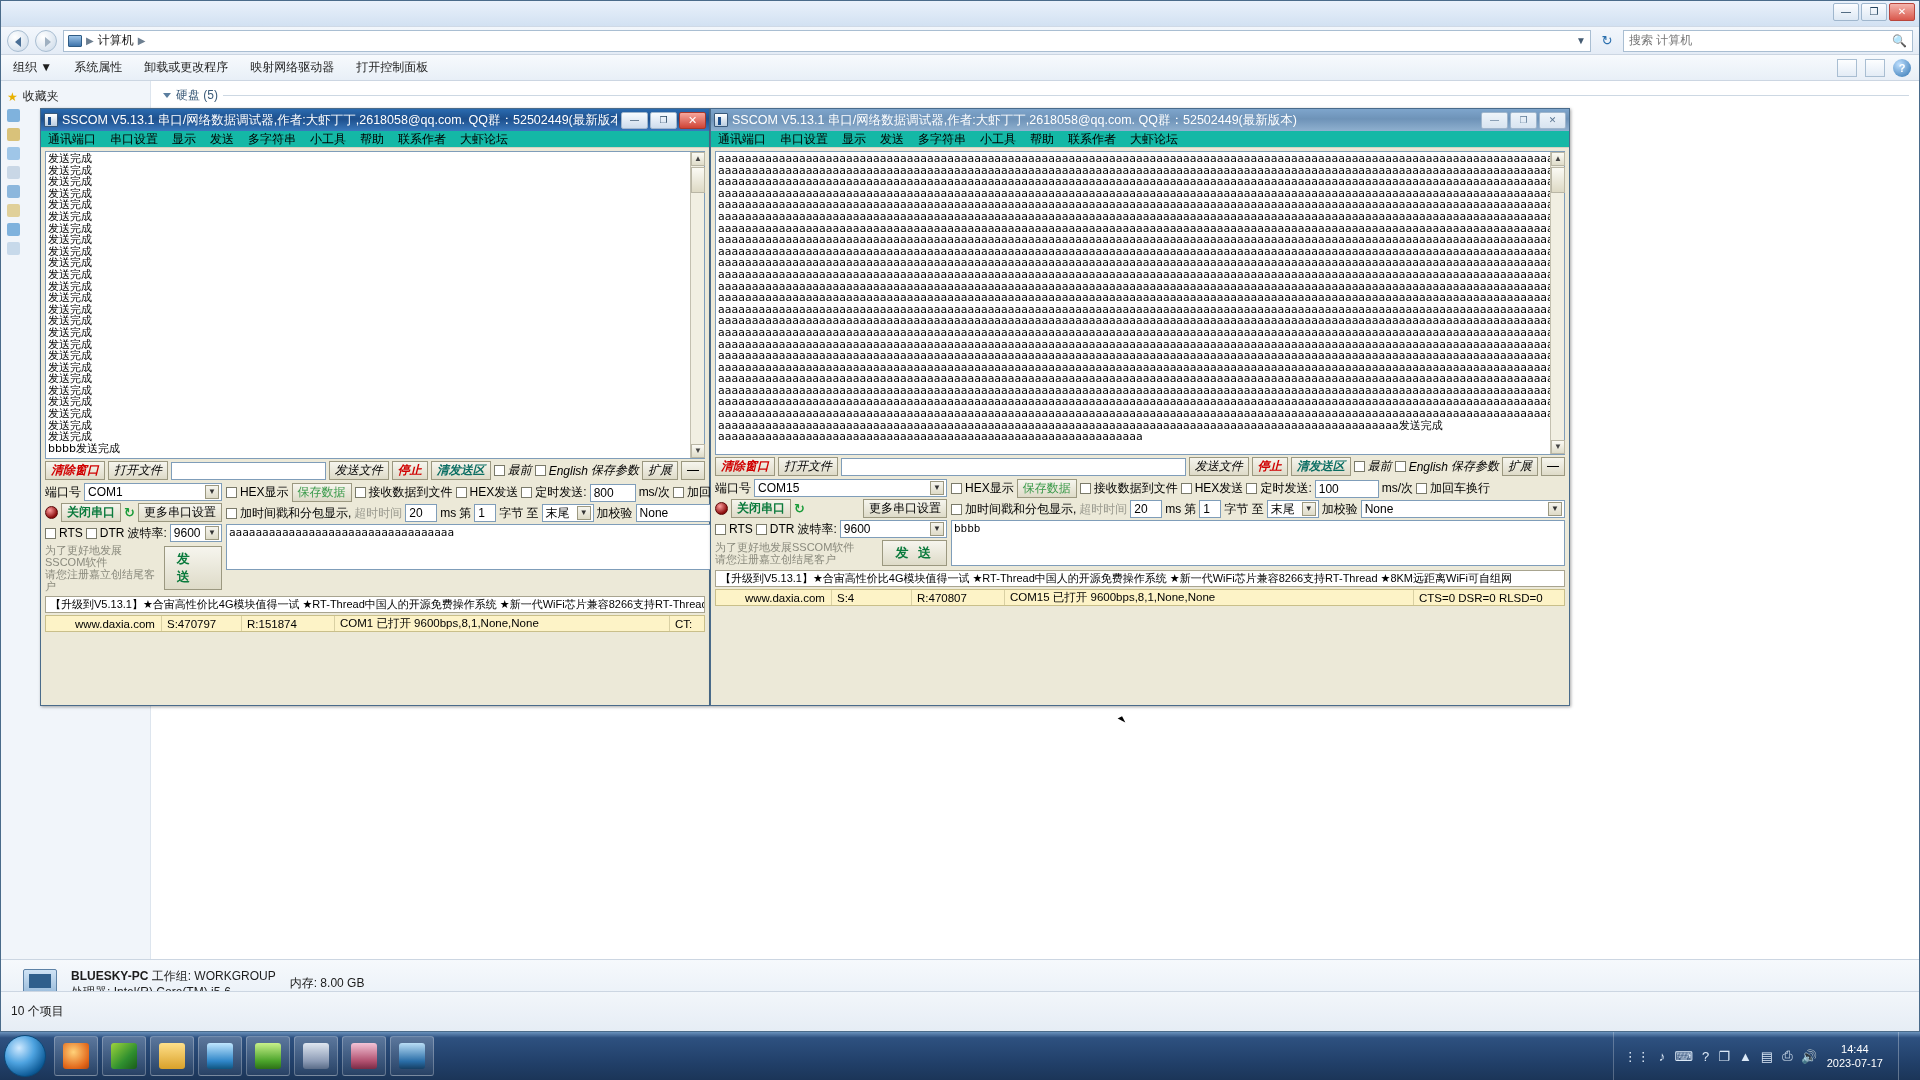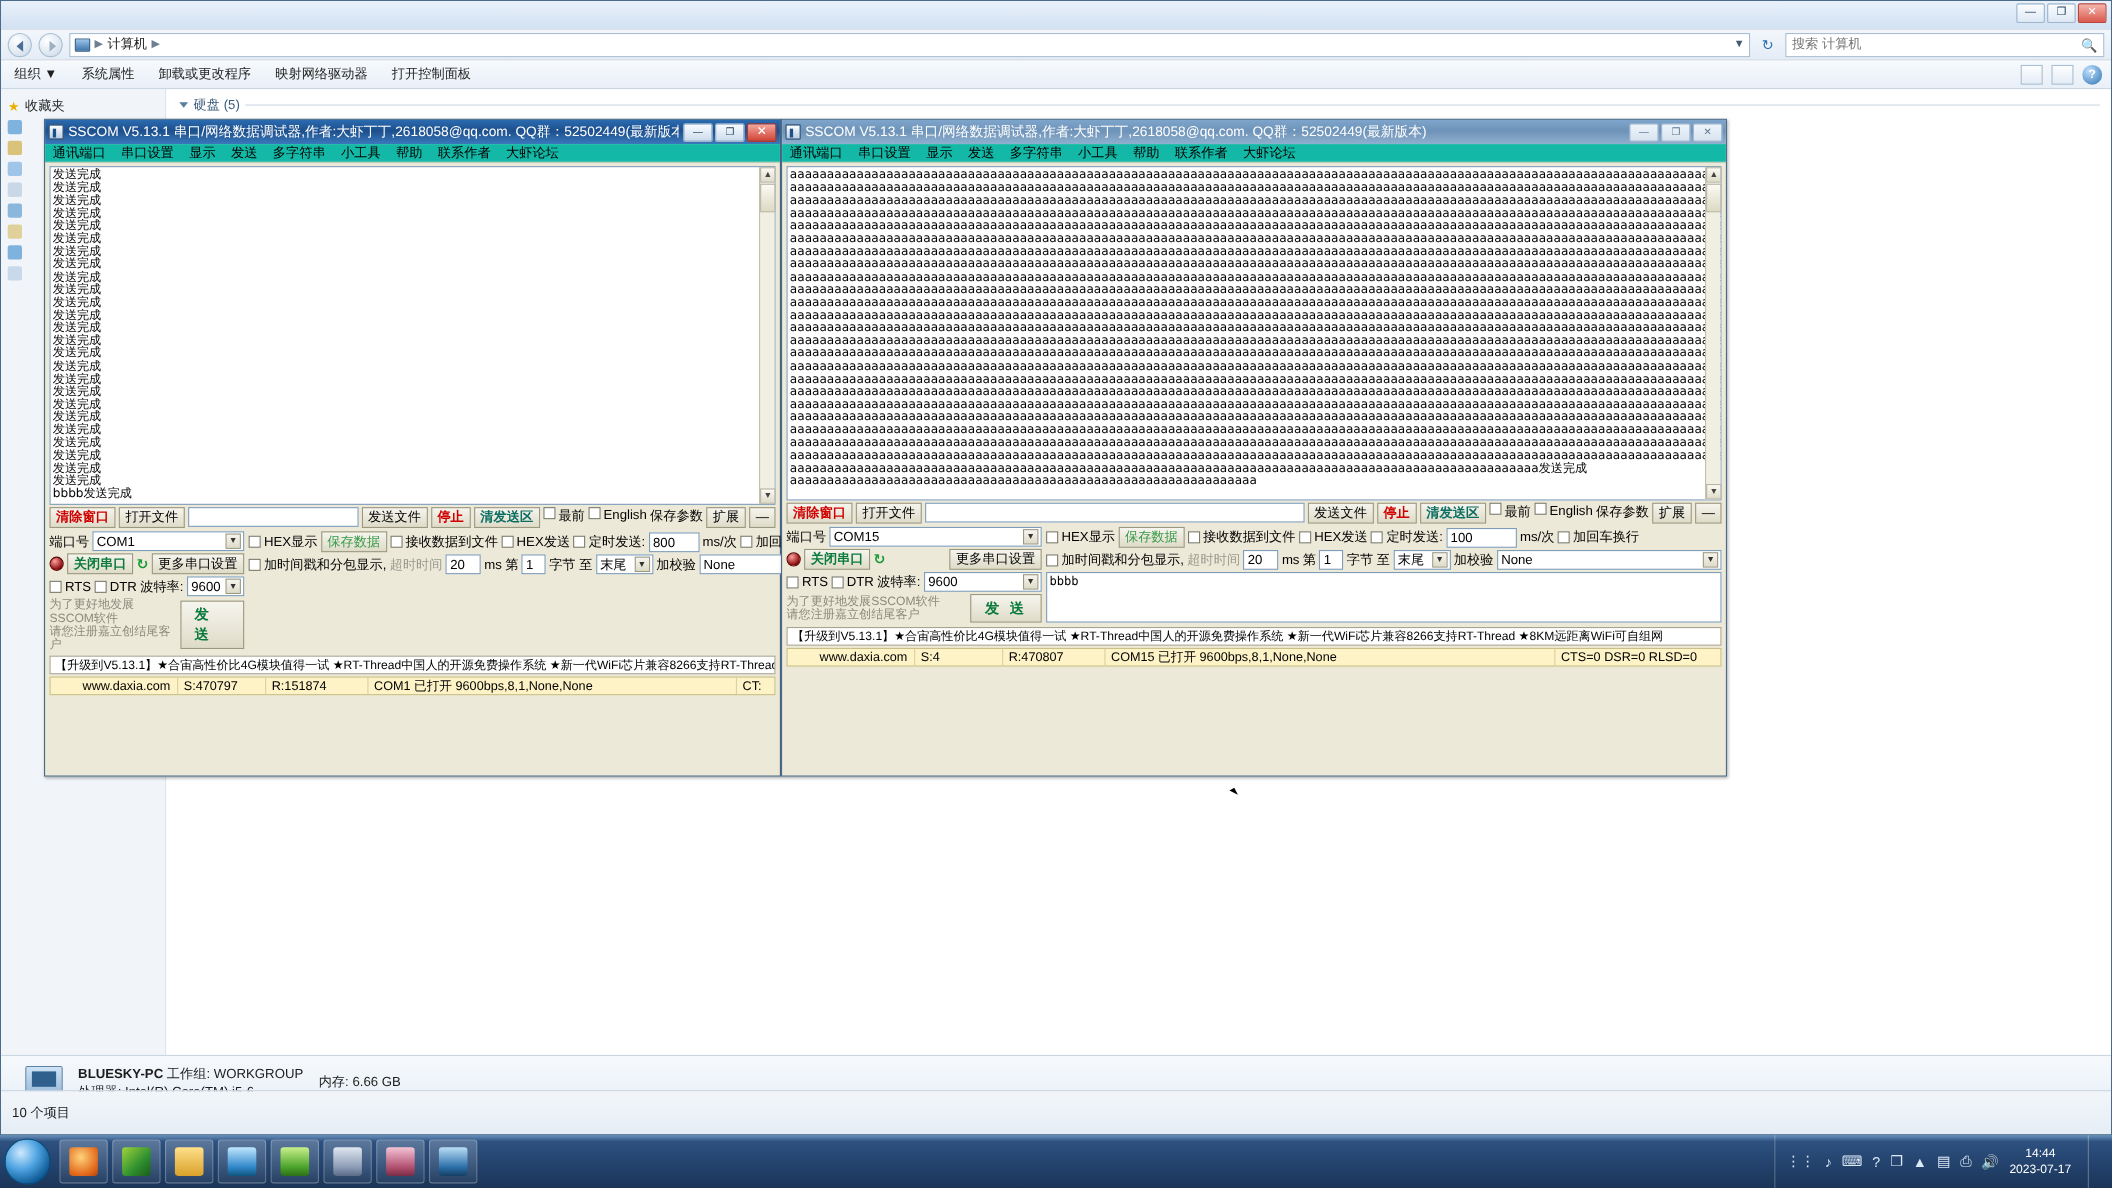--- a/index.html
+++ b/index.html
@@ -159,21 +159,21 @@
   .ss-sb-arrow {
     width:14px;height:14px;background:linear-gradient(#fbfaf4,#dfdcc9);
     border:1px solid #b9b6a5; text-align:center; line-height:12px; font-size:8px; color:#444;
   }
   .ss-sb-arrow.bot { position:absolute; bottom:0; }
   .ss-sb-thumb {
     position:absolute; top:15px; left:0; width:14px; height:26px;
     background:linear-gradient(#fbfaf4,#ddd9c4); border:1px solid #b9b6a5;
   }
 
-  .ss-row { display:flex; gap:3px; padding:2px 4px; }
+  .ss-row { display:flex; align-items:center; gap:3px; padding:2px 4px;font-style:italic; }
   .btn3d {
     background:linear-gradient(#f6f5ee,#dedbc8);
     border:1px solid #9b9880; padding:1px 5px; font-size:12px; color:#000;
     white-space:nowrap; line-height:15px;
   }
   .btn-red { color:#d00000; font-weight:bold; }
   .btn-green { color:#0a7a3c; font-weight:bold; }
   .btn-teal { color:#0b6e63; font-weight:bold; }
   .link-green { color:#3a9a4a; }
   .txtin {
@@ -341,21 +341,21 @@
     </div>
   </div>
 
   <div class="exp-details">
     <div class="pc-icon"></div>
     <div class="det-col">
       <div><b>BLUESKY-PC</b>
         <span>工作组: WORKGROUP</span></div>
       <div>处理器: Intel(R) Core(TM) i5-6...</div>
     </div>
-    <div class="det-mem">内存: 6.66 GB</div>
+    <div class="det-mem">内存: 8.00 GB</div>
   </div>
 
   <div class="exp-status">
     <span>10 个项目</span>
   </div>
 </div>
 
 <div class="sscom" id="sscom1">
   <div class="ss-title active">
     <span class="ss-ico"></span>
@@ -493,20 +493,21 @@
         <span class="sel" style="width:52px">
           <span>末尾</span>
           <span class="sel-arrow">▼</span>
         </span>
         <span class="lbl">加校验</span>
         <span class="sel" style="flex:1">
           <span>None</span>
           <span class="sel-arrow">▼</span>
         </span>
       </div>
+      <div class="send-area">aaaaaaaaaaaaaaaaaaaaaaaaaaaaaaaaaa</div>
     </div>
   </div>
 
   <div class="ss-ad">【升级到V5.13.1】★合宙高性价比4G模块值得一试 ★RT-Thread中国人的开源免费操作系统 ★新一代WiFi芯片兼容8266支持RT-Thread ★8KM远距离WiFi可自组网</div>
 
   <div class="ss-status">
     <div style="width:92px">www.daxia.com</div>
     <div style="width:80px">S:470797</div>
     <div style="width:93px">R:151874</div>
     <div style="flex:1">COM1 已打开  9600bps,8,1,None,None</div>

